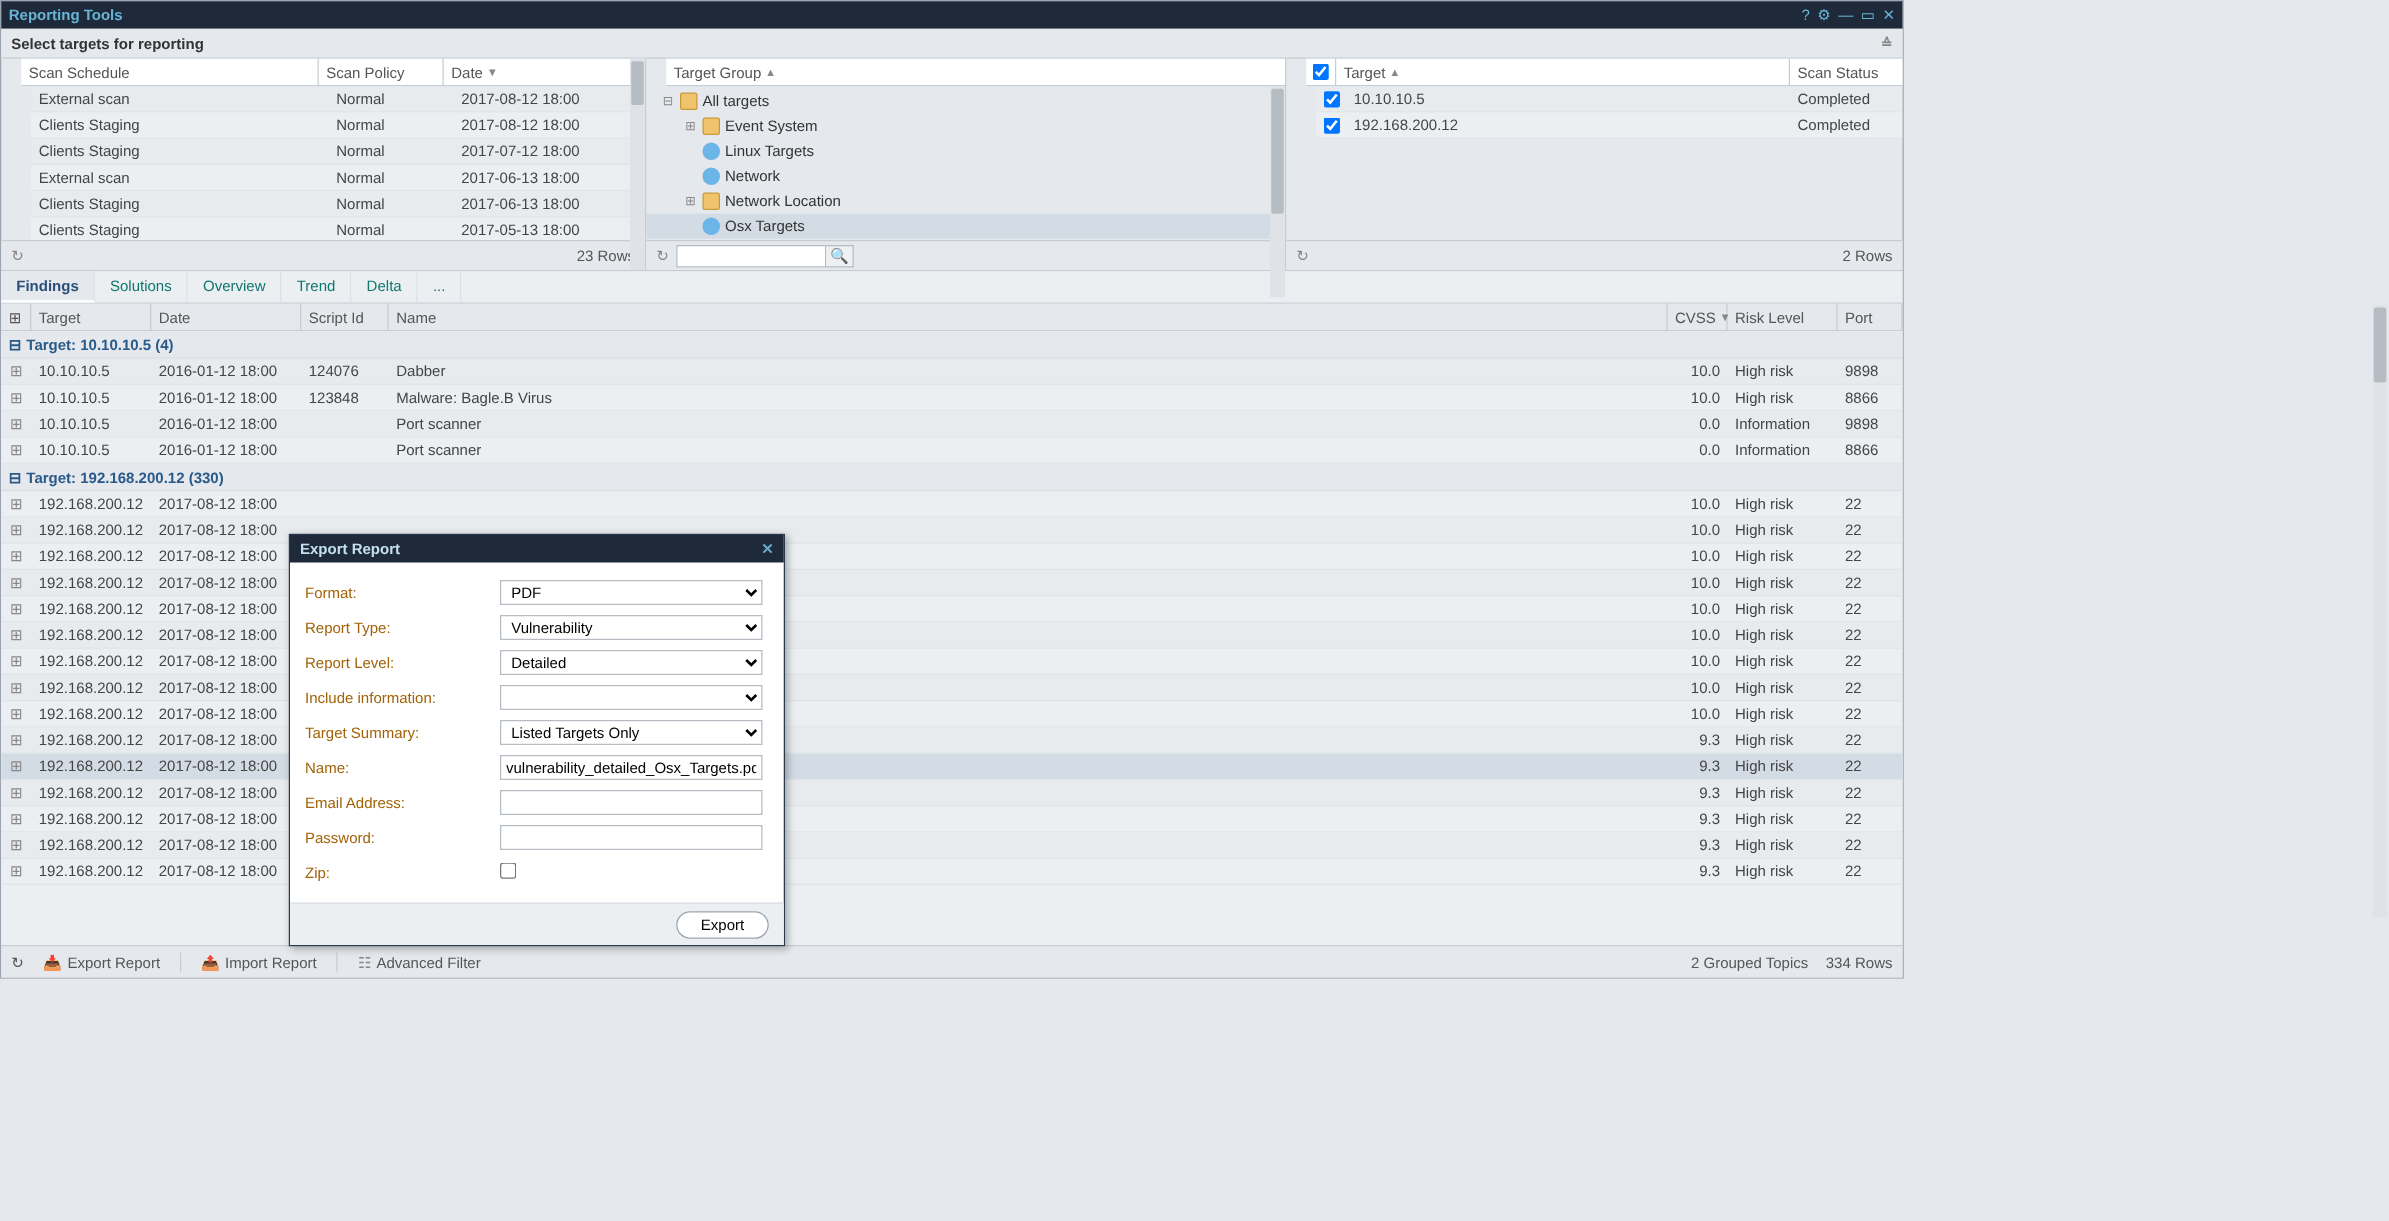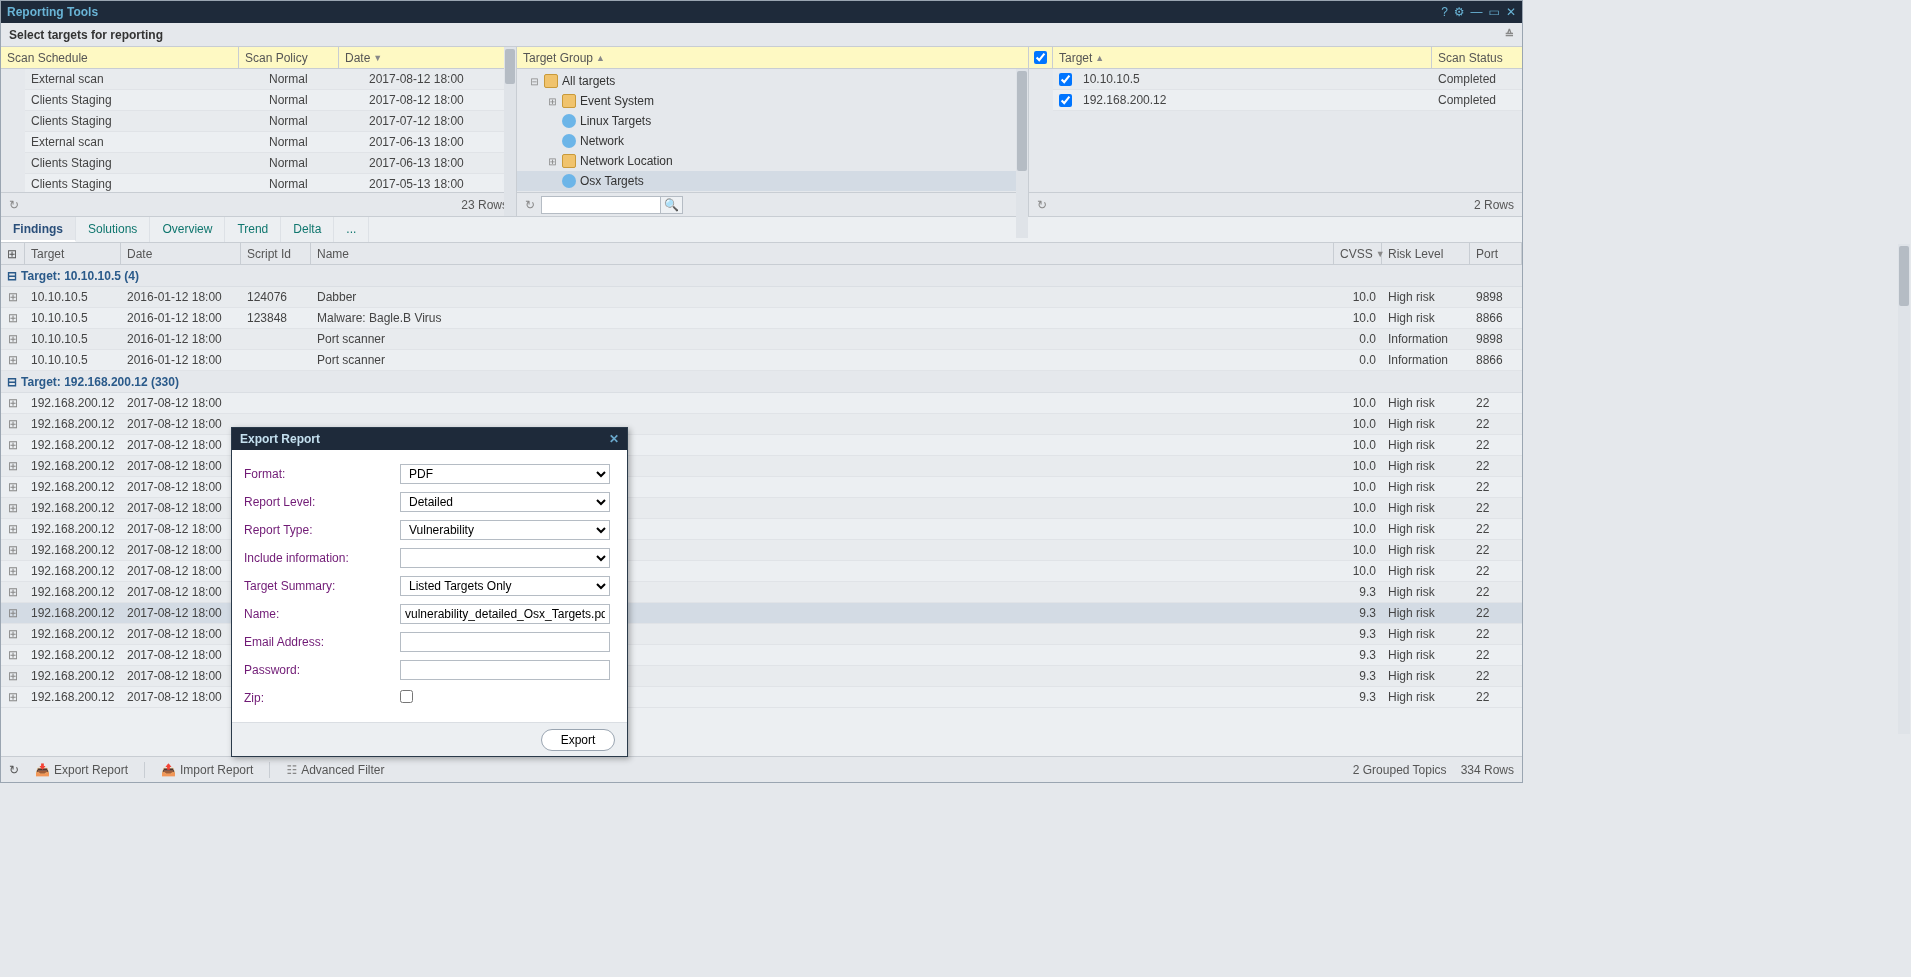--- a/index.html
+++ b/index.html
@@ -10,21 +10,21 @@
 .titlebar .icons { display:flex; gap:6px; color:#69b4d6; }
 .titlebar .icons span { cursor:pointer; }
 .subtitlebar { height:24px; display:flex; align-items:center; padding:0 8px; background:#e5e8ec; color:#333; font-weight:bold; border-bottom:1px solid #c8cdd3; }
 .subtitlebar .collapse { margin-left:auto; color:#888; cursor:pointer; font-size:11px; }
 .top-panels { display:flex; border-bottom:1px solid #c8cdd3; height:170px; }
 .panel { display:flex; flex-direction:column; border-right:1px solid #c8cdd3; position:relative; }
 .panel:last-child { border-right:none; }
 .panel-left { width:516px; }
 .panel-mid { width:512px; }
 .panel-right { flex:1; }
-.colheader { display:flex; height:22px; background:#fef9c3; border-bottom:1px solid #c8cdd3; }
+.colheader { display:flex; height:22px; background:#ffffff; border-bottom:1px solid #c8cdd3;margin-left:16px; }
 .colheader .cell { padding:3px 6px; border-right:1px solid #c8cdd3; color:#555; display:flex; align-items:center; gap:3px; }
 .colheader .cell:last-child { border-right:none; }
 .rows { flex:1; overflow:hidden; position:relative; }
 .row { display:flex; height:21px; border-bottom:1px solid #e0e3e7; background:#eceff2;margin-left:24px; }
 .row:nth-child(odd) { background:#e8ebee; }
 .row .cell { padding:2px 6px; color:#444; display:flex; align-items:center; }
 .scrollbar-v { position:absolute; right:0; top:0; width:12px; height:100%; background:#dfe3e8; }
 .scrollbar-v .thumb { position:absolute; left:1px; right:1px; top:2px; height:35px; background:#b5bcc4; border-radius:2px; }
 .statusbar { height:24px; display:flex; align-items:center; padding:0 8px; background:#e5e8ec; color:#555; border-top:1px solid #c8cdd3; }
 .statusbar .refresh { color:#888; cursor:pointer; margin-right:6px; }
@@ -53,21 +53,21 @@
 .footer { height:26px; display:flex; align-items:center; padding:0 8px; gap:12px; background:#e5e8ec; border-top:1px solid #c8cdd3; color:#555; }
 .footer .btn { display:flex; align-items:center; gap:4px; cursor:pointer; padding:2px 4px; }
 .footer .btn .glyph { color:#888; }
 .footer .right { margin-left:auto; display:flex; gap:14px; }
 .sep { width:1px; height:16px; background:#c8cdd3; }
 .dialog { position:absolute; left:231px; top:427px; width:397px; background:#fff; border:1px solid #2a3a4a; box-shadow:2px 2px 6px rgba(0,0,0,0.3); }
 .dialog .dlg-title { height:22px; background:#1e2a3a; color:#c4e0ef; font-weight:bold; display:flex; align-items:center; padding:0 8px; }
 .dialog .dlg-title .close { margin-left:auto; color:#6aa8cc; cursor:pointer; }
 .dialog .form { padding:10px 12px; }
 .form-row { display:flex; align-items:center; height:27px; margin-bottom:1px; }
-.form-row label { width:156px; color:#701a75; }
+.form-row label { width:156px; color:#a16207; }
 .form-row .field { flex:1; }
 .form-row select,.form-row input[type=text] { width:210px; height:20px; border:1px solid #b5bcc4; padding:1px 4px; font-size:12px; background:#fff; }
 .dialog .dlg-footer { height:34px; background:#eceff2; display:flex; align-items:center; justify-content:flex-end; padding:0 12px; border-top:1px solid #dadee3; }
 .dialog .dlg-footer button { width:74px; height:22px; background:#fff; border:1px solid #9aa5b1; border-radius:11px; cursor:pointer; }
 .sort-arrow { font-size:9px; color:#888; }
 .search-wrap { display:flex; align-items:center; gap:0; }
 .search-wrap input { width:120px; height:18px; border:1px solid #b5bcc4; }
 .search-wrap .mag { width:22px; height:18px; border:1px solid #b5bcc4; border-left:none; display:flex; align-items:center; justify-content:center; color:#6aa; background:#eef1f4; cursor:pointer; }
 </style>
 </head>
@@ -482,28 +482,28 @@
     <div class="dlg-title">
       <span>Export Report</span>
       <span class="close">✕</span>
     </div>
     <div class="form">
       <div class="form-row">
           <label>Format:</label>
           <div class="field"><select><option>PDF</option></select></div>
         </div>
       <div class="form-row">
+          <label>Report Type:</label>
+          <div class="field"><select><option>Vulnerability</option></select></div>
+        </div>
+      <div class="form-row">
           <label>Report Level:</label>
           <div class="field"><select><option>Detailed</option></select></div>
         </div>
       <div class="form-row">
-          <label>Report Type:</label>
-          <div class="field"><select><option>Vulnerability</option></select></div>
-        </div>
-      <div class="form-row">
           <label>Include information:</label>
           <div class="field"><select><option></option></select></div>
         </div>
       <div class="form-row">
           <label>Target Summary:</label>
           <div class="field"><select><option>Listed Targets Only</option></select></div>
         </div>
       <div class="form-row">
           <label>Name:</label>
           <div class="field"><input type="text" value="vulnerability_detailed_Osx_Targets.pdf" style=""></div>

